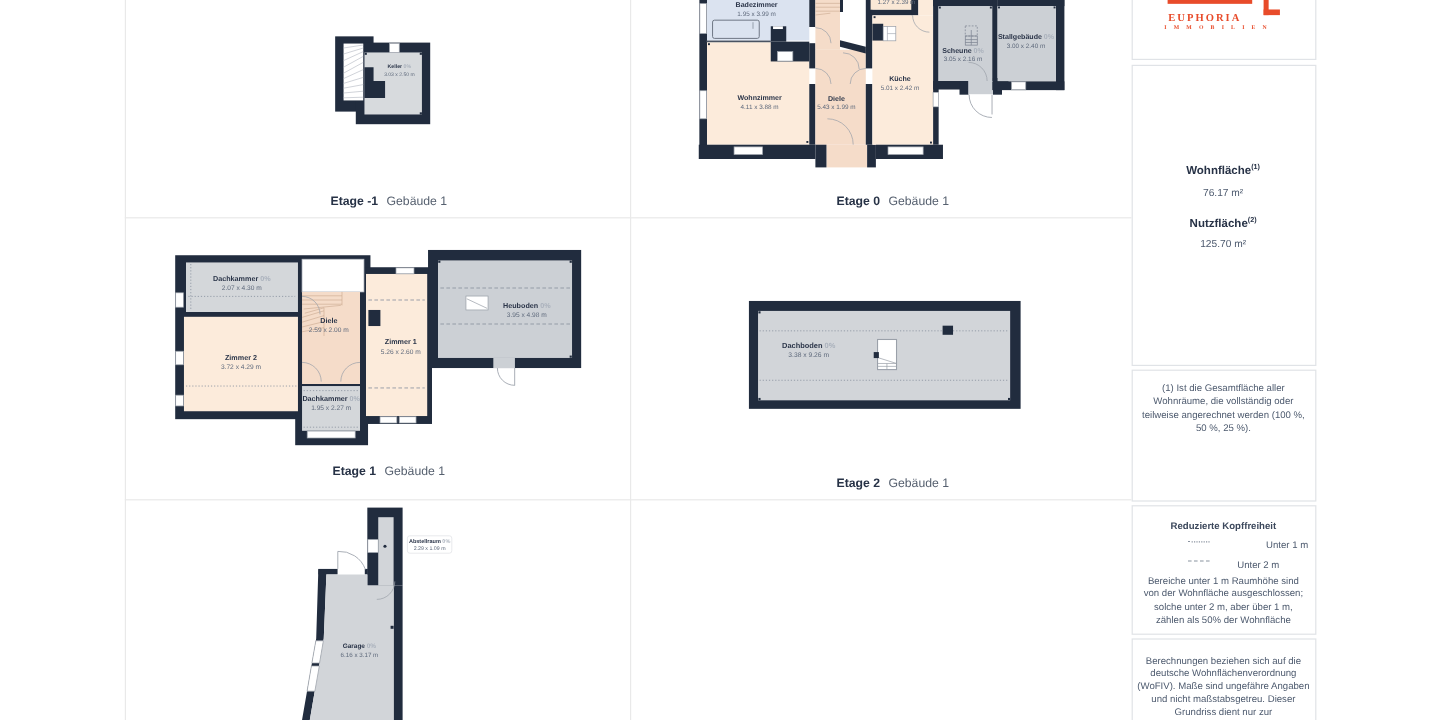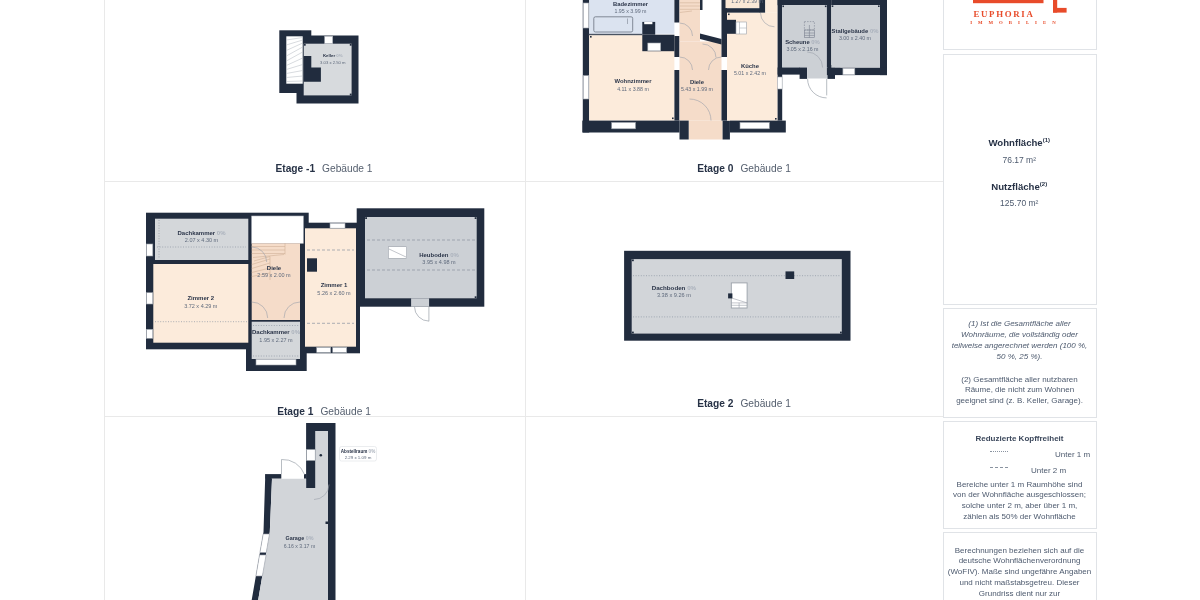--- a/index.html
+++ b/index.html
@@ -25,21 +25,21 @@
   <div class="vline" style="left:525px;"></div>
 
   <div class="hline" style="left:104px;top:181px;width:839px;"></div>
 
   <div class="hline" style="left:104px;top:416px;width:839px;"></div>
 
   <div class="etlabel" style="left:214px;top:163px;"><b>Etage -1</b>Gebäude 1</div>
 
   <div class="etlabel" style="left:634px;top:163px;"><b>Etage 0</b>Gebäude 1</div>
 
-  <div class="etlabel" style="left:214px;top:406px;"><b>Etage 1</b>Gebäude 1</div>
+  <div class="etlabel" style="left:214px;top:388px;"><b>Etage 1</b>Gebäude 1</div>
 
   <div class="etlabel" style="left:634px;top:398px;"><b>Etage 2</b>Gebäude 1</div>
 
   <svg style="left:260px;top:20px;" width="120" height="95" viewBox="260 20 120 95">
 
     <rect x="279.3" y="30.3" width="32" height="62.7" fill="#212c3e"></rect>
 
     <rect x="296.5" y="35.5" width="62" height="68" fill="#212c3e"></rect>
 
     <rect x="286.3" y="36.3" width="16.4" height="47.4" fill="#ffffff"></rect>
@@ -425,25 +425,22 @@
     </svg>
   </div>
 
   <div style="position:absolute;left:943px;top:0;width:152.5px;text-align:center;color:#4d5a6e;">
     <div style="position:absolute;top:137px;width:100%;font-size:9.6px;font-weight:700;color:#273246;">Wohnfläche<span style="font-size:6px;vertical-align:super;">(1)</span></div>
     <div style="position:absolute;top:155px;width:100%;font-size:8.5px;">76.17 m²</div>
     <div style="position:absolute;top:181px;width:100%;font-size:9.6px;font-weight:700;color:#273246;">Nutzfläche<span style="font-size:6px;vertical-align:super;">(2)</span></div>
     <div style="position:absolute;top:198px;width:100%;font-size:8.5px;">125.70 m²</div>
   </div>
 
-  <div style="position:absolute;left:947px;top:319px;width:145px;text-align:center;font-size:8px;line-height:10.9px;color:#4d5a6e;font-style:italic;">
+  <div style="position:absolute;left:947px;top:319px;width:145px;text-align:center;font-size:8px;line-height:10.9px;color:#4d5a6e;">
     (1) Ist die Gesamtfläche aller<br>Wohnräume, die vollständig oder<br>teilweise angerechnet werden (100 %,<br>50 %, 25 %).
-  </div>
-  <div style="position:absolute;left:947px;top:374.5px;width:145px;text-align:center;font-size:8px;line-height:10.9px;color:#4d5a6e;">
-    (2) Gesamtfläche aller nutzbaren<br>Räume, die nicht zum Wohnen<br>geeignet sind (z. B. Keller, Garage).
   </div>
 
   <div style="position:absolute;left:947px;top:433.5px;width:145px;text-align:center;font-size:8px;color:#3c485c;font-weight:700;">Reduzierte Kopffreiheit</div>
   <div style="position:absolute;left:990px;top:451px;width:18px;border-top:1px dotted #8a93a0;"></div>
   <div style="position:absolute;left:1037px;top:450px;font-size:8px;color:#4d5a6e;margin-left:18px;">Unter 1 m</div>
   <div style="position:absolute;left:990px;top:466.5px;width:18px;border-top:1.5px dashed #8a93a0;"></div>
   <div style="position:absolute;left:1013px;top:465.5px;font-size:8px;color:#4d5a6e;padding-left:18px;">Unter 2 m</div>
   <div style="position:absolute;left:946px;top:479.5px;width:147px;text-align:center;font-size:8px;line-height:10.7px;color:#4d5a6e;">
     Bereiche unter 1 m Raumhöhe sind<br>von der Wohnfläche ausgeschlossen;<br>solche unter 2 m, aber über 1 m,<br>zählen als 50% der Wohnfläche
   </div>

